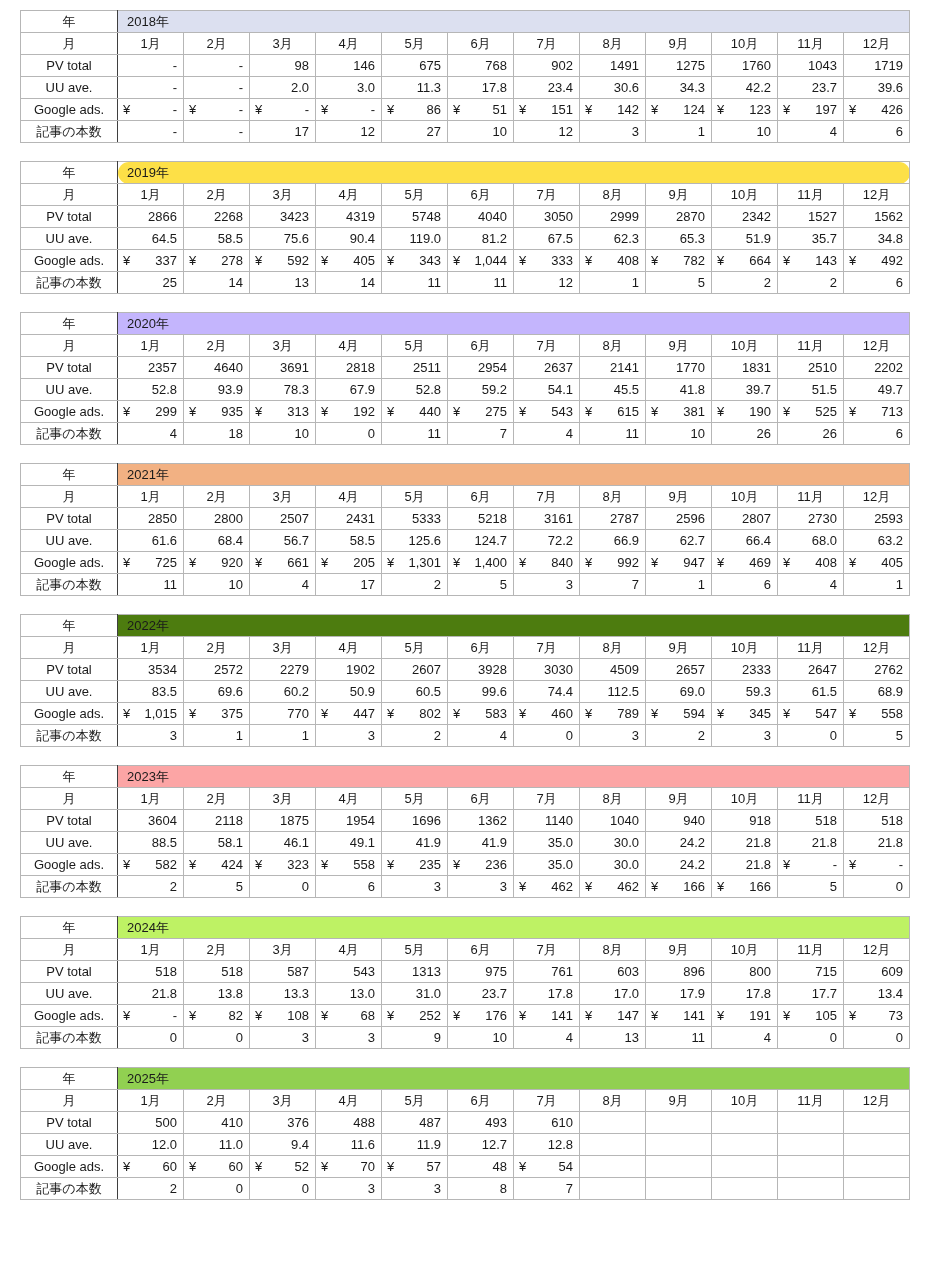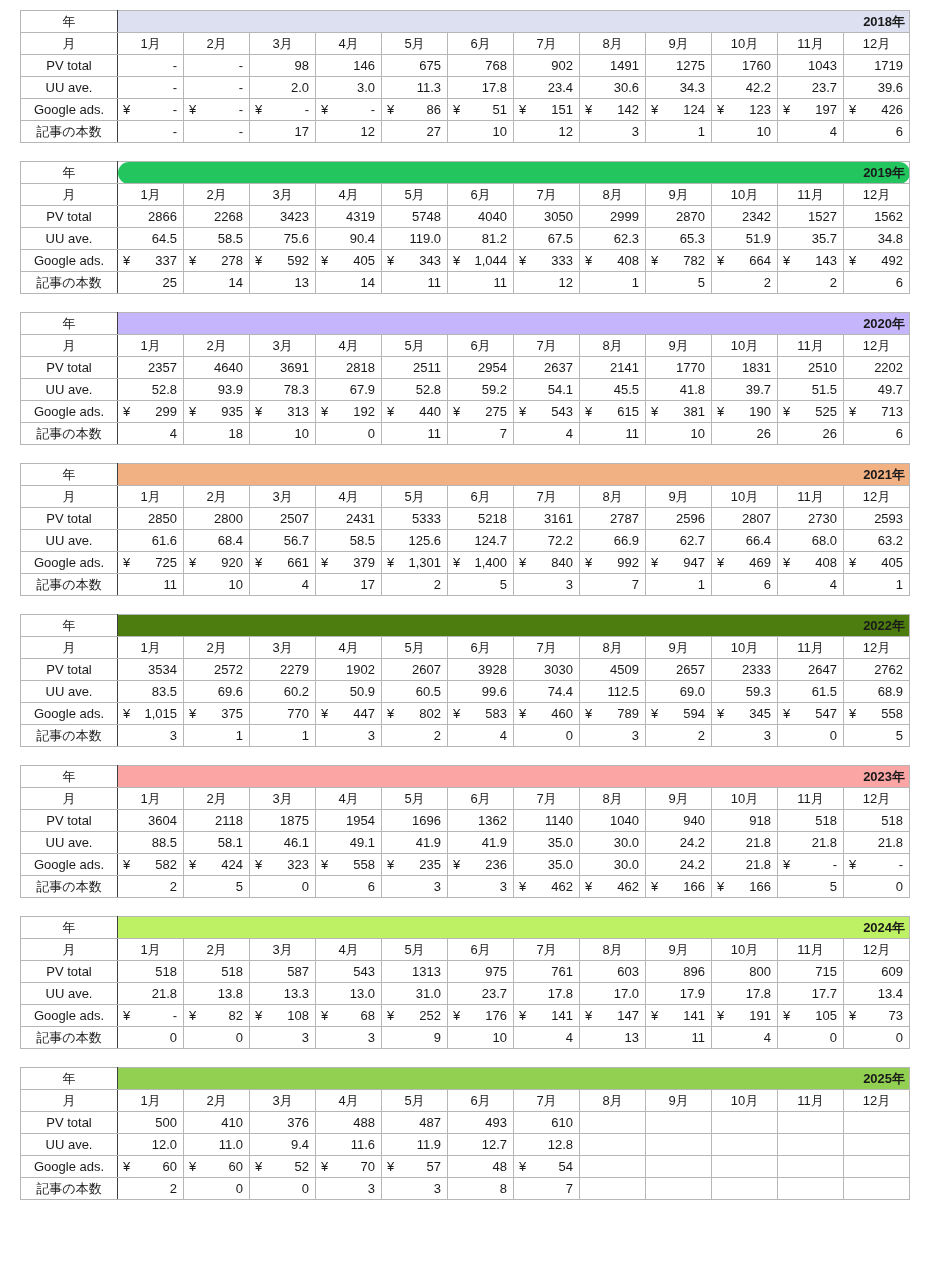--- a/index.html
+++ b/index.html
@@ -43,22 +43,22 @@
 
   
   .rowlabel {
     text-align: center;
     background: #ffffff;
     border-right: 1.5px solid #3f3f3f !important;
   }
 
   
   .year-banner {
-    font-weight: bold;
-    text-align: right;
+    font-weight: normal;
+    text-align: left;
     padding-left: 9px !important;
     font-size: 13.5px;
   }
   tr.year-row td { border-bottom: 1px solid #b6b6b6; }
 
   
   .month-head {
     text-align: center;
   }
 
@@ -261,21 +261,21 @@
           <col class="mon">
           <col class="mon">
           <col class="mon">
           <col class="mon">
           <col class="mon">
           <col class="mon">
         </colgroup>
         <tbody>
           <tr class="year-row">
             <td class="rowlabel">年</td>
-            <td class="year-banner" colspan="12" style="background: #22c55e; border-radius: 11px;">2019年</td>
+            <td class="year-banner" colspan="12" style="background: #fde047; border-radius: 11px;">2019年</td>
           </tr>
           <tr>
             <td class="rowlabel">月</td>
             <td class="month-head">1月</td>
             <td class="month-head">2月</td>
             <td class="month-head">3月</td>
             <td class="month-head">4月</td>
             <td class="month-head">5月</td>
             <td class="month-head">6月</td>
             <td class="month-head">7月</td>
@@ -651,21 +651,21 @@
             </td>
             <td class="yen">
               <div class="y-inner">
                 <span class="ysym">¥</span>
                 <span class="yval">661</span>
               </div>
             </td>
             <td class="yen">
               <div class="y-inner">
                 <span class="ysym">¥</span>
-                <span class="yval">379</span>
+                <span class="yval">205</span>
               </div>
             </td>
             <td class="yen">
               <div class="y-inner">
                 <span class="ysym">¥</span>
                 <span class="yval">1,301</span>
               </div>
             </td>
             <td class="yen">
               <div class="y-inner">

